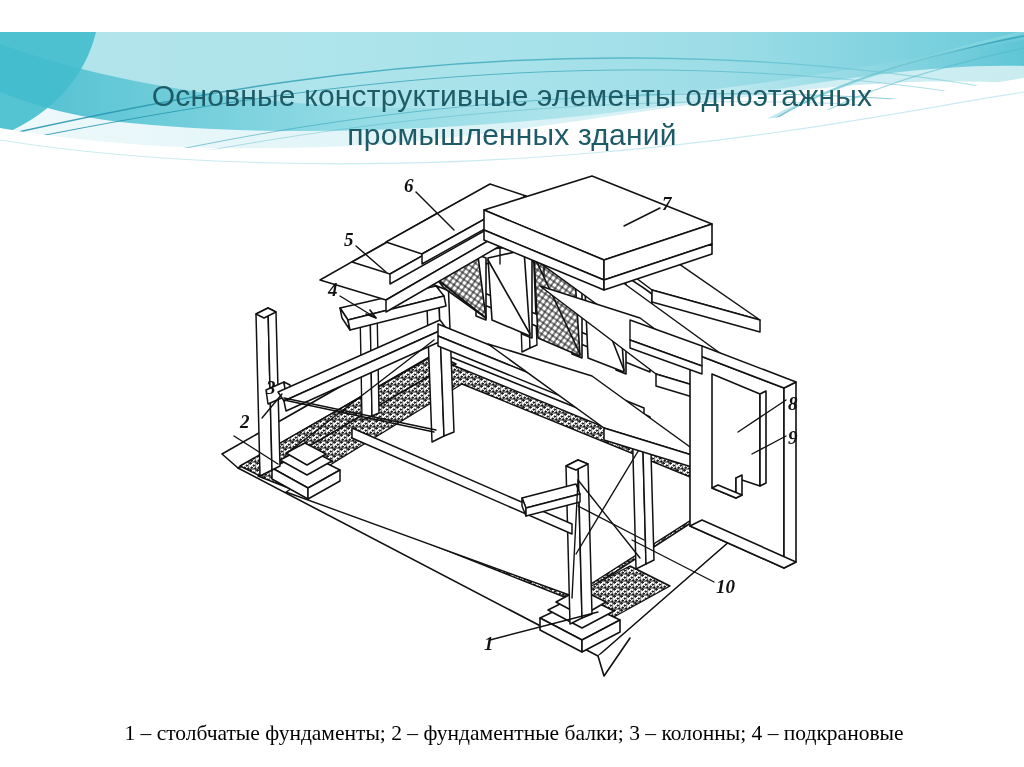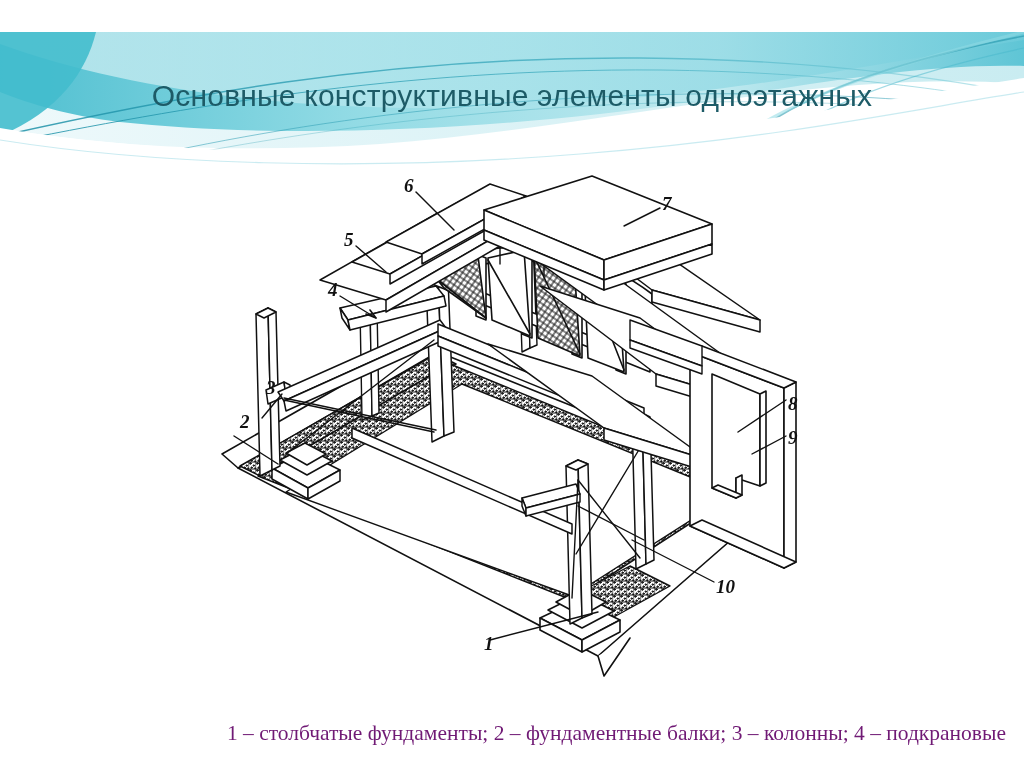--- a/index.html
+++ b/index.html
@@ -42,22 +42,22 @@
     background:transparent;
   }
   #figure svg{display:block;}
 
   
   #caption{
     position:absolute;left:22px;top:686px;width:984px;
     font-family:"Liberation Serif","DejaVu Serif",serif;
     font-size:21.5px;
     line-height:31px;
-    color:#701a75;
-    text-align:right;
+    color:#000000;
+    text-align:center;
   }
   #caption .ln{display:block;white-space:nowrap;}
 </style>
 </head>
 <body>
 
 <div id="slide">
 
   <div id="header-deco">
     <svg width="1024" height="150" viewBox="0 0 1024 150" xmlns="http://www.w3.org/2000/svg">
@@ -101,20 +101,21 @@
       <path d="M1024,16 C940,34 862,58 804,90 C768,110 744,130 734,150" fill="none" stroke="#45b8cb" stroke-width="1.2" opacity="0.5"></path>
       <path d="M1024,0 C900,30 800,64 742,104" fill="none" stroke="#8fdae4" stroke-width="3" opacity="0.55"></path>
 
       <path d="M0,96 C140,120 340,128 560,110 C760,94 900,64 1024,46 L1024,150 L0,150 Z" fill="#ffffff"></path>
       <path d="M0,108 C150,132 360,140 580,122 C780,106 910,78 1024,60" fill="none" stroke="#bde6ed" stroke-width="1.2" opacity="0.8"></path>
     </svg>
   </div>
 
   <div id="title">
     <div>Основные конструктивные элементы одноэтажных</div>
+    <div>промышленных зданий</div>
   </div>
 
   <div id="figure">
     <svg width="624" height="520" viewBox="0 0 624 520" xmlns="http://www.w3.org/2000/svg" stroke="#111" fill="none" stroke-linejoin="round" stroke-linecap="round">
 
       <defs>
 
         <pattern id="stipple" width="7" height="7" patternUnits="userSpaceOnUse">
           <rect width="7" height="7" fill="#ffffff"></rect>
           <circle cx="1.4" cy="1.4" r="0.85" fill="#333"></circle>

